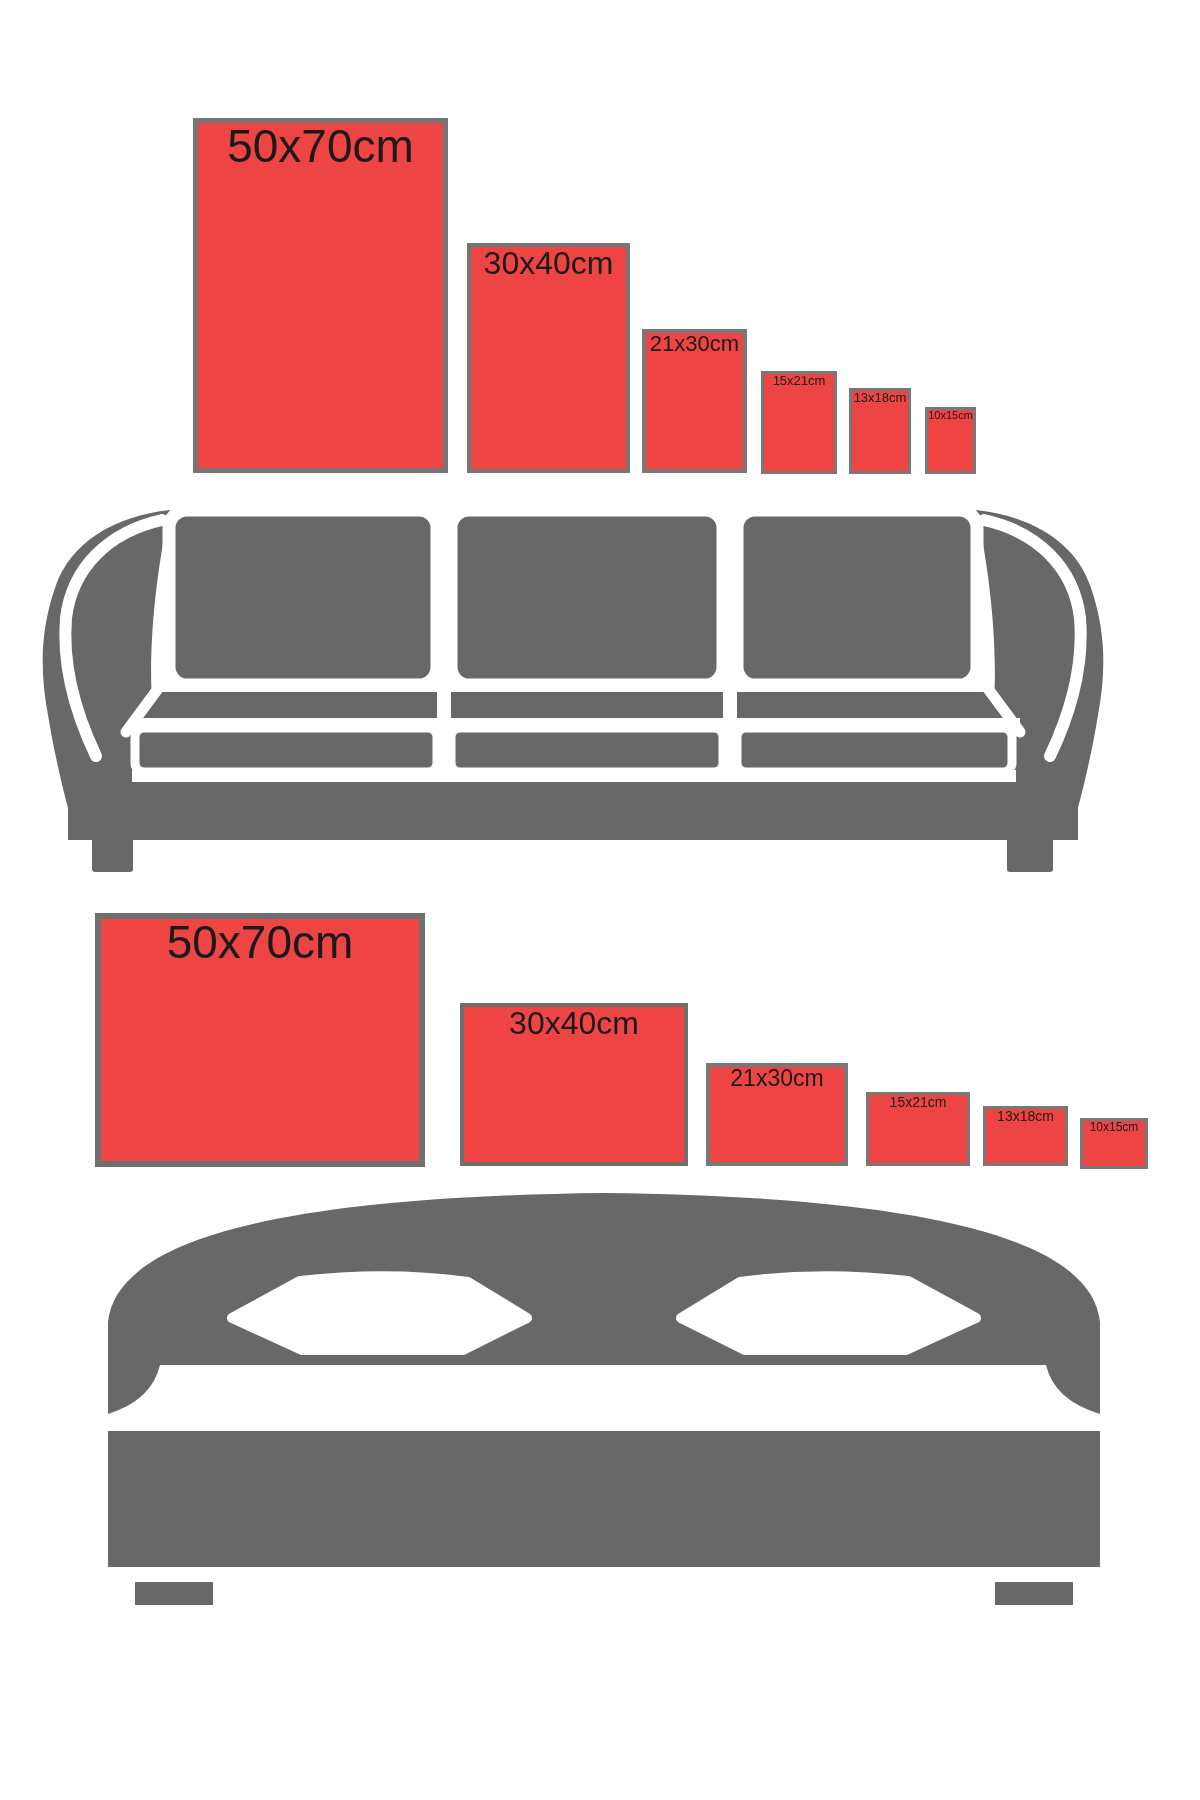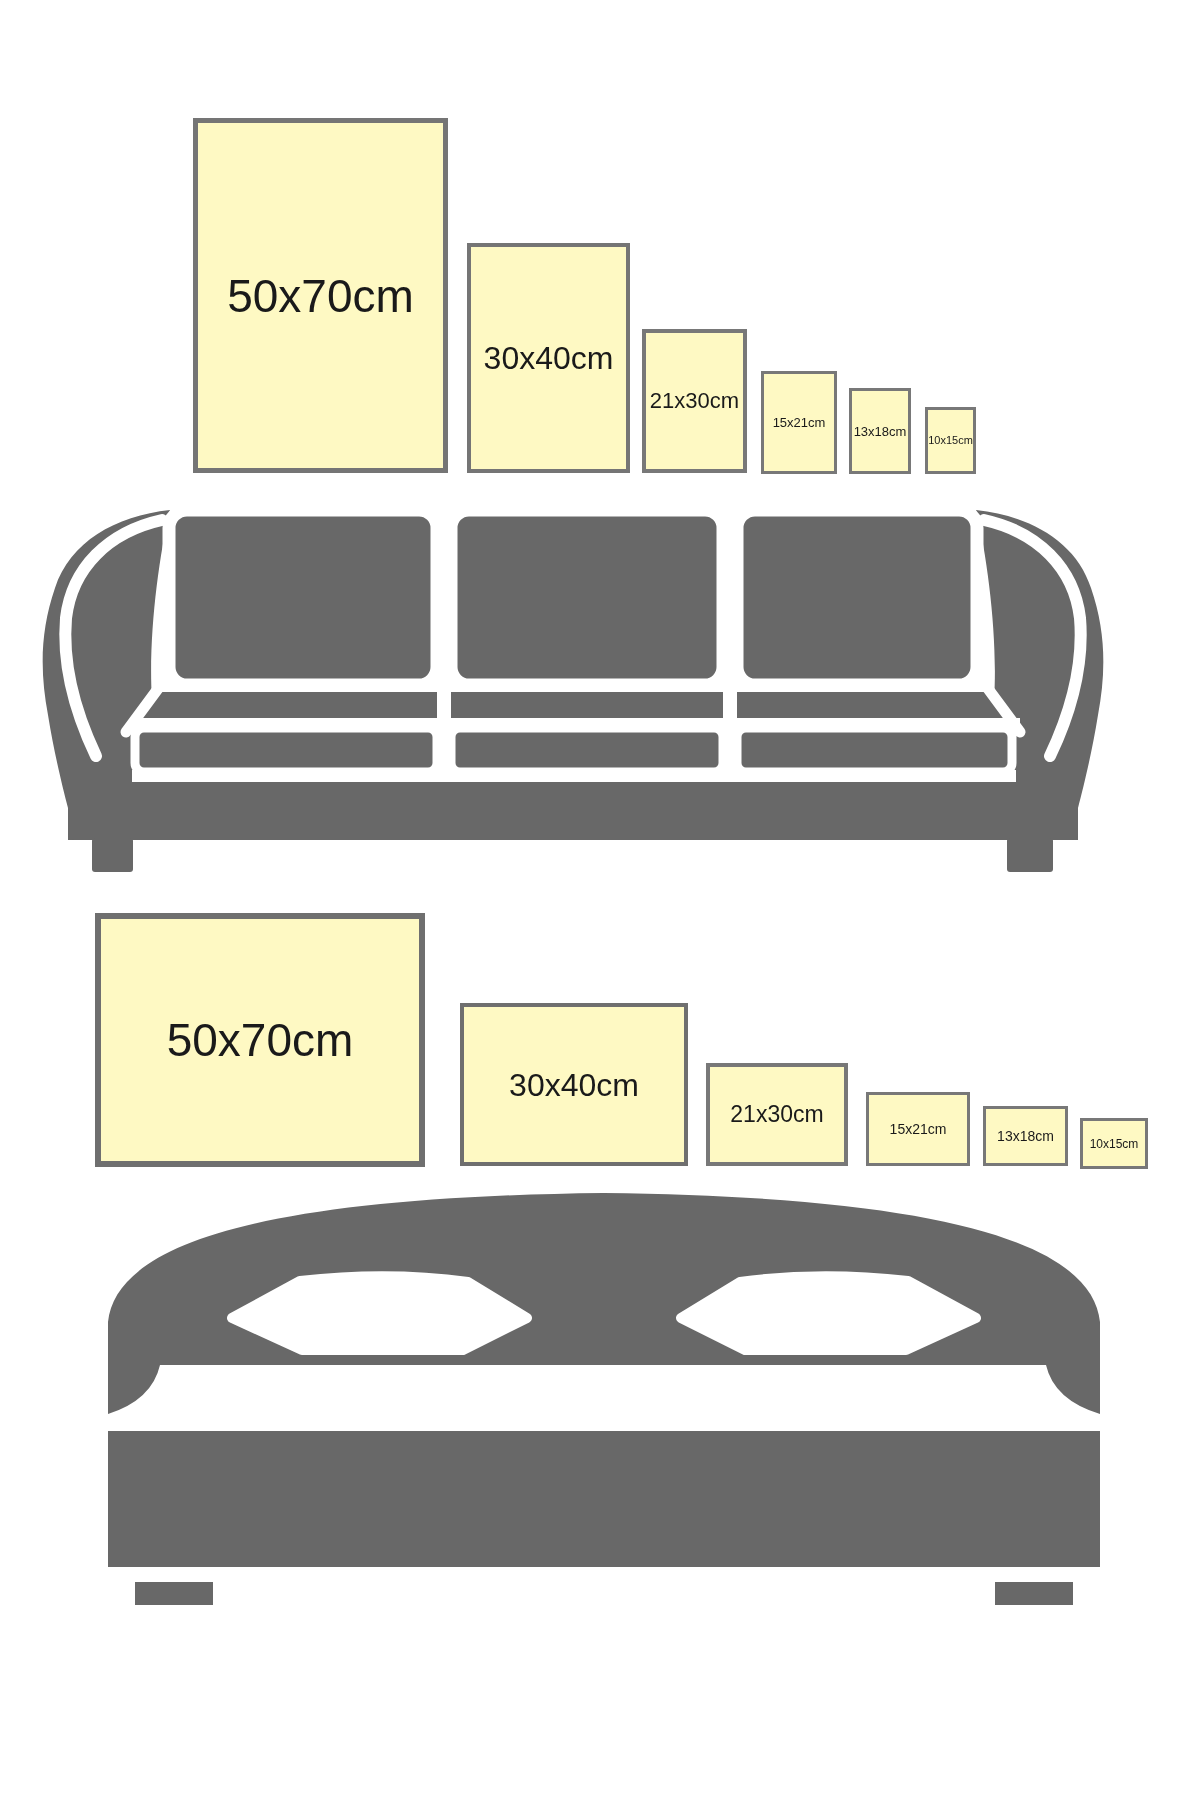--- a/index.html
+++ b/index.html
@@ -8,24 +8,24 @@
     background:#ffffff;
     position:relative;
     overflow:hidden;
     font-family:"Liberation Sans", sans-serif;
   }
   #canvas{position:absolute;left:0;top:0;width:1200px;height:1800px;}
   svg.furniture{position:absolute;left:0;top:0;width:1200px;height:1800px;}
 
   .frame{
     position:absolute;
-    background:#fef9c3;
+    background:#ef4444;
     box-sizing:border-box;
     display:flex;
-    align-items:center;
+    align-items:flex-start;
     justify-content:center;
     color:#1a1a1a;
     white-space:nowrap;
     z-index:5;
   }
   .frame span{display:block;line-height:1;}
 
   
   #f1{left:193px;top:118px;width:255px;height:355px;border:5px solid #757575;font-size:46px;}
   #f2{left:467px;top:243px;width:163px;height:230px;border:4px solid #757575;font-size:32px;}

